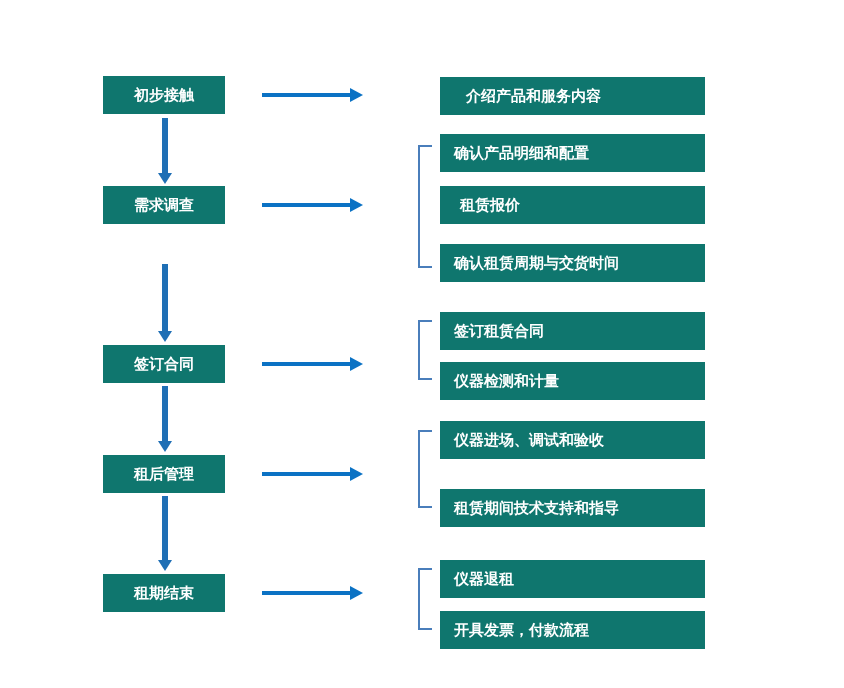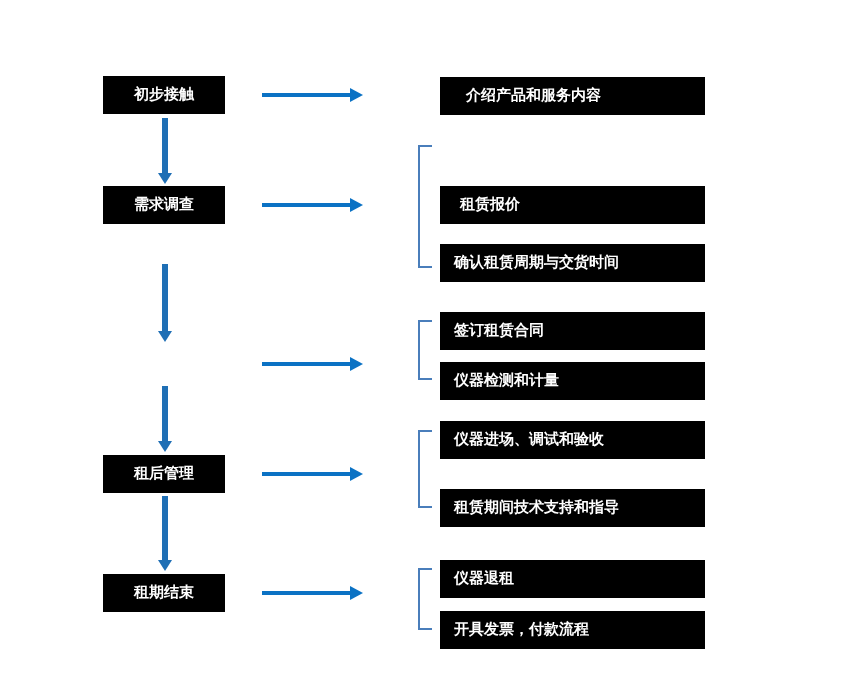--- a/index.html
+++ b/index.html
@@ -38,25 +38,24 @@
     color: #ffffff;
     font-size: 17px;
     font-weight: bold;
     letter-spacing: 0.5px;
     line-height: 1;
   }
 
   
   .node {
     position: absolute;
-    background: #000000;
+    background: #0f766e;
     display: flex;
     align-items: center;
     box-sizing: border-box;
-    font-family: Liberation Mono, monospace;
   }
   .node .node-text {
     color: #ffffff;
     font-weight: bold;
     font-size: 15px;
     line-height: 1;
     white-space: nowrap;
   }
 
   
@@ -141,20 +140,23 @@
 
 <div id="canvas">
 
 
   <div class="node stage-node" style="top:76px;">
     <span class="node-text">初步接触</span>
   </div>
   <div class="node stage-node" style="top:186px;">
     <span class="node-text">需求调查</span>
   </div>
+  <div class="node stage-node" style="top:345px;">
+    <span class="node-text">签订合同</span>
+  </div>
   <div class="node stage-node" style="top:455px;">
     <span class="node-text">租后管理</span>
   </div>
   <div class="node stage-node" style="top:574px;">
     <span class="node-text">租期结束</span>
   </div>
 
   <div class="v-arrow" style="top:118px; height:66px;">
     <span class="shaft" style="height:55px;"></span>
     <span class="head" style="top:55px;"></span>
@@ -194,20 +196,23 @@
   </div>
 
   <div class="bracket" style="top:145px; height:123px;"></div>
   <div class="bracket" style="top:320px; height:60px;"></div>
   <div class="bracket" style="top:430px; height:78px;"></div>
   <div class="bracket" style="top:568px; height:62px;"></div>
 
   <div class="node detail-node" style="top:77px;padding-left:26px;">
     <span class="node-text">介绍产品和服务内容</span>
   </div>
+  <div class="node detail-node" style="top:134px;">
+    <span class="node-text">确认产品明细和配置</span>
+  </div>
   <div class="node detail-node" style="top:186px;padding-left:20px;">
     <span class="node-text">租赁报价</span>
   </div>
   <div class="node detail-node" style="top:244px;">
     <span class="node-text">确认租赁周期与交货时间</span>
   </div>
   <div class="node detail-node" style="top:312px;">
     <span class="node-text">签订租赁合同</span>
   </div>
   <div class="node detail-node" style="top:362px;">

